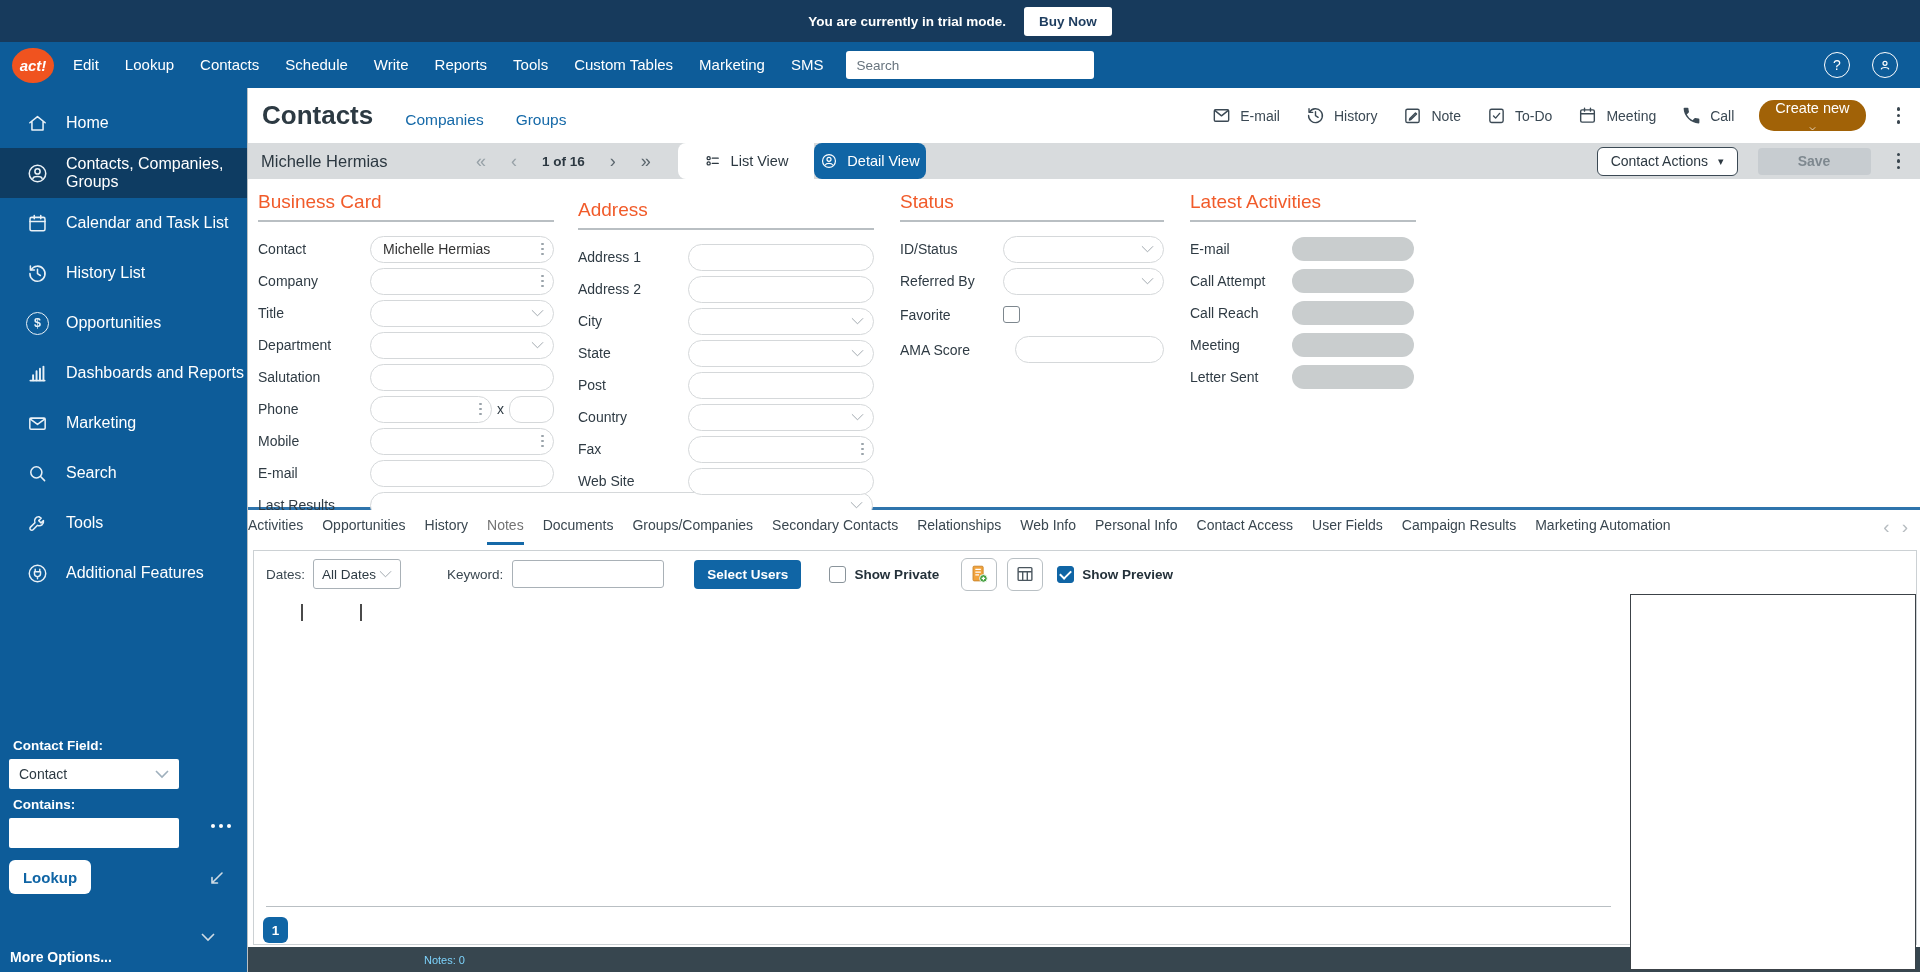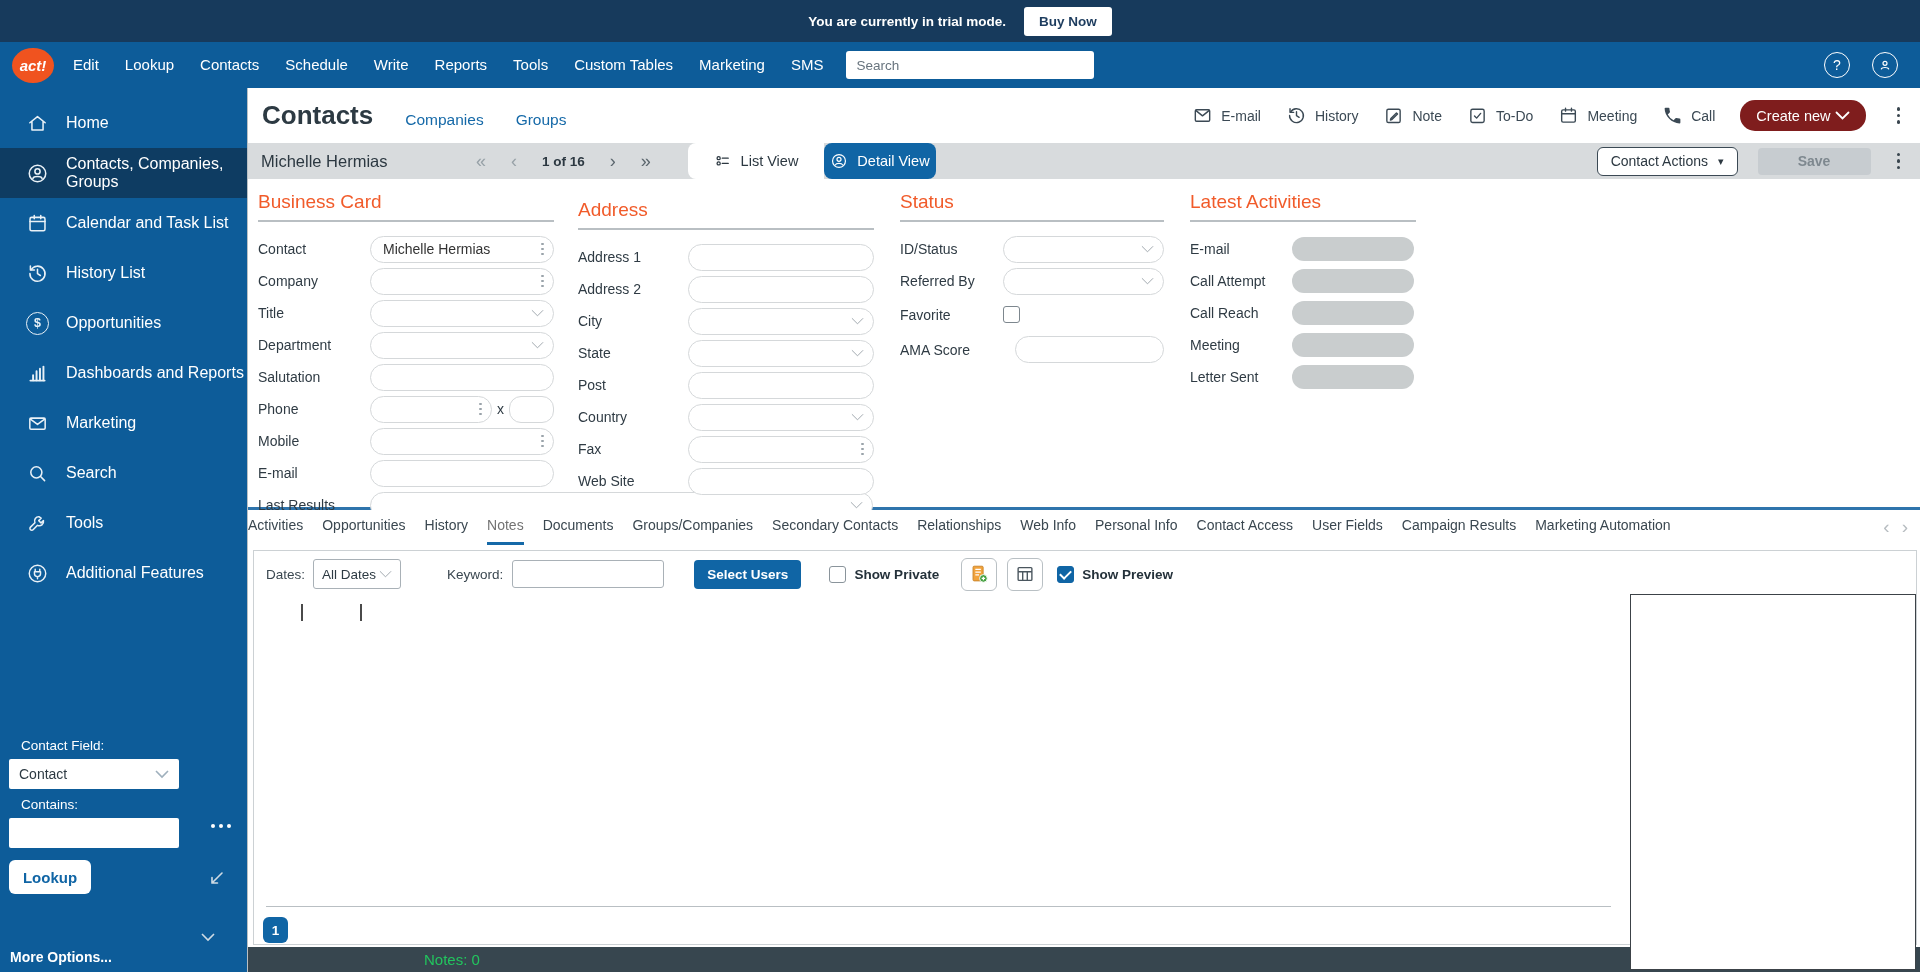--- a/index.html
+++ b/index.html
@@ -36,21 +36,21 @@
              color:#fff; border-right:1.5px solid #b9c0c4; }
   .side-nav { padding-top:10px; }
   .side-item { height:50px; display:flex; align-items:center; gap:17px; padding-left:26px;
                font-size:16px; cursor:pointer; }
   .side-item.active { background:#0e3c62; }
   .sicon { width:23px; height:23px; color:#e9f1f7; flex:0 0 auto; }
   .sicon svg { width:23px; height:23px; }
   .sicon.circle-text { border:1.6px solid #e9f1f7; border-radius:50%; display:flex;
                        align-items:center; justify-content:center; font-size:12.5px; font-weight:bold; }
   .side-lookup { position:absolute; top:642px; left:0; width:100%; padding:0 9px; }
-  .sl-label { font-size:13.5px; font-weight:normal; margin:8px 12px 6px; }
+  .sl-label { font-size:13.5px; font-weight:bold; margin:8px 4px 6px; }
   .sl-select { width:170px; height:30px; background:#fff; border-radius:2px; color:#2d3a43;
                font-size:14px; display:flex; align-items:center; justify-content:space-between;
                padding:0 10px; cursor:pointer; }
   .sl-select svg { width:14px; height:9px; stroke:#9fb0bd; }
   .sl-input { width:170px; height:30px; border:none; border-radius:2px; padding:0 8px; font-size:14px;
               font-family:"Liberation Sans",sans-serif; outline:none; }
   .lookup-btn { margin-top:12px; background:#fff; color:#1065a5; font-weight:bold; font-size:15px;
                 width:82px; height:34px; border-radius:6px; display:flex; align-items:center;
                 justify-content:center; cursor:pointer; }
   .sl-dots { position:absolute; right:16px; top:94px; display:flex; gap:4px; cursor:pointer; }
@@ -65,35 +65,35 @@
   .main { position:absolute; left:248px; top:88px; width:1672px; height:884px; background:#fff; }
 
   .page-header { position:absolute; top:0; left:0; width:100%; height:55px; display:flex;
                  align-items:center; padding:0 14px; background:#fff; }
   .page-title { font-size:26px; font-weight:bold; color:#2d3a43; }
   .entity-links { display:flex; gap:32px; margin-left:32px; margin-top:8px; }
   .entity-link { color:#1569a8; font-size:15.5px; cursor:pointer; }
   .header-actions { margin-left:auto; display:flex; align-items:center; gap:25px; color:#3b4954; }
   .tb-item { display:flex; align-items:center; gap:8px; font-size:14px; cursor:pointer; }
   .tb-item svg { width:21px; height:21px; }
-  .create-btn { background:#7f1d1d; color:#fff; height:31px; border-radius:15px; display:flex;
-                align-items:center; gap:4px; padding:0 16px; font-size:14.5px; cursor:pointer; }
+  .create-btn { background:#a16207; color:#fff; height:31px; border-radius:15px; display:flex;
+                align-items:center; gap:11px; padding:0 16px; font-size:14.5px; cursor:pointer;flex-direction:column; }
   .create-btn svg { width:15px; height:10px; }
   .vdots { display:flex; flex-direction:column; gap:3px; padding:4px 6px; cursor:pointer; }
   .vdots i { width:3.5px; height:3.5px; border-radius:50%; background:#3b4954; }
 
   
   .record-bar { position:absolute; top:55px; left:0; width:100%; height:36px; background:#d8dbdd; }
   .rec-name { position:absolute; left:13px; top:0; height:36px; display:flex; align-items:center;
               font-size:16.5px; color:#2c3841; }
   .pager { position:absolute; left:228px; top:0; height:36px; display:flex; align-items:center; gap:25px; }
   .pg-arrow { font-size:18px; color:#97a1a7; cursor:pointer; line-height:1; }
   .pg-arrow.dark { color:#5b666d; }
   .pg-pos { font-weight:bold; font-size:13.5px; color:#2c3841; }
-  .view-toggle { position:absolute; left:440px; top:0; height:36px; display:flex;align-items:center; }
+  .view-toggle { position:absolute; left:430px; top:0; height:36px; display:flex;align-items:center; }
   .view-btn { height:36px; display:flex; align-items:center; justify-content:center; gap:9px;
               font-size:14.5px; cursor:pointer; }
   .view-btn.list { background:#fff; border-radius:8px 0 0 8px; width:136px; color:#2c3841; }
   .view-btn.detail { background:#1065a5; border-radius:8px; width:112px; color:#fff; }
   .view-btn svg { width:18px; height:18px; }
   .rec-right { position:absolute; right:14px; top:0; height:36px; display:flex; align-items:center; gap:20px; }
   .contact-actions-btn { background:#fff; border:1.5px solid #3b4954; border-radius:6px; height:29px;
                          padding:0 13px; display:flex; align-items:center; gap:10px; font-size:14px;
                          font-weight:normal; color:#2c3841; cursor:pointer; }
   .caret { font-size:11px; color:#2c3841; }
@@ -168,21 +168,21 @@
   .icon-btn svg { width:22px; height:22px; }
   .cb-preview { margin-left:14px; }
   .tickmark { position:absolute; width:2px; height:17px; background:#4a4a4a; top:53px; }
   .list-hr { position:absolute; left:12px; top:355px; width:1345px; border-top:1px solid #b9bfc3; }
   .page-chip { position:absolute; left:9px; top:366px; width:25px; height:26px; background:#1065a5;
                color:#fff; border-radius:6px; font-size:13.5px; font-weight:bold; display:flex;
                align-items:center; justify-content:center; cursor:pointer; }
 
   
   .status-bar { position:absolute; left:0; bottom:0; width:100%; height:25px; background:#37464f;
-                color:#22c55e; font-size:15px; display:flex; align-items:center; padding-left:176px; }
+                color:#7dd3fc; font-size:11px; display:flex; align-items:center; padding-left:176px; }
   .preview-panel { position:absolute; left:1382px; top:506px; width:286px; height:376px; background:#fff;
                    border:1.5px solid #3c4247; z-index:5; }
 </style>
 </head>
 <body>
 
 <div class="topbar">
   <span class="trial-text">You are currently in trial mode.</span>
   <span class="buy-btn">Buy Now</span>
 </div>

